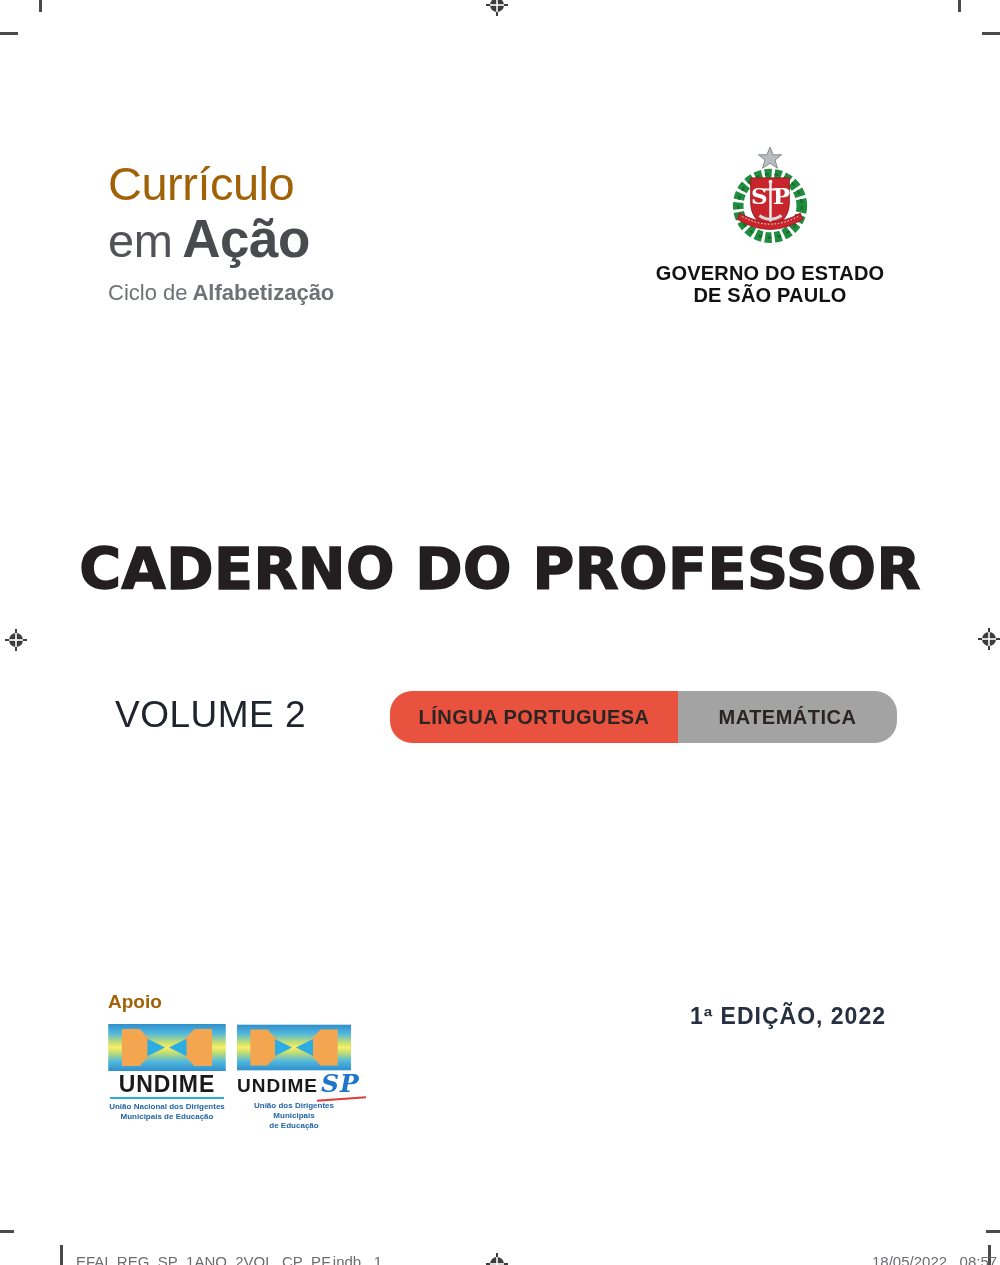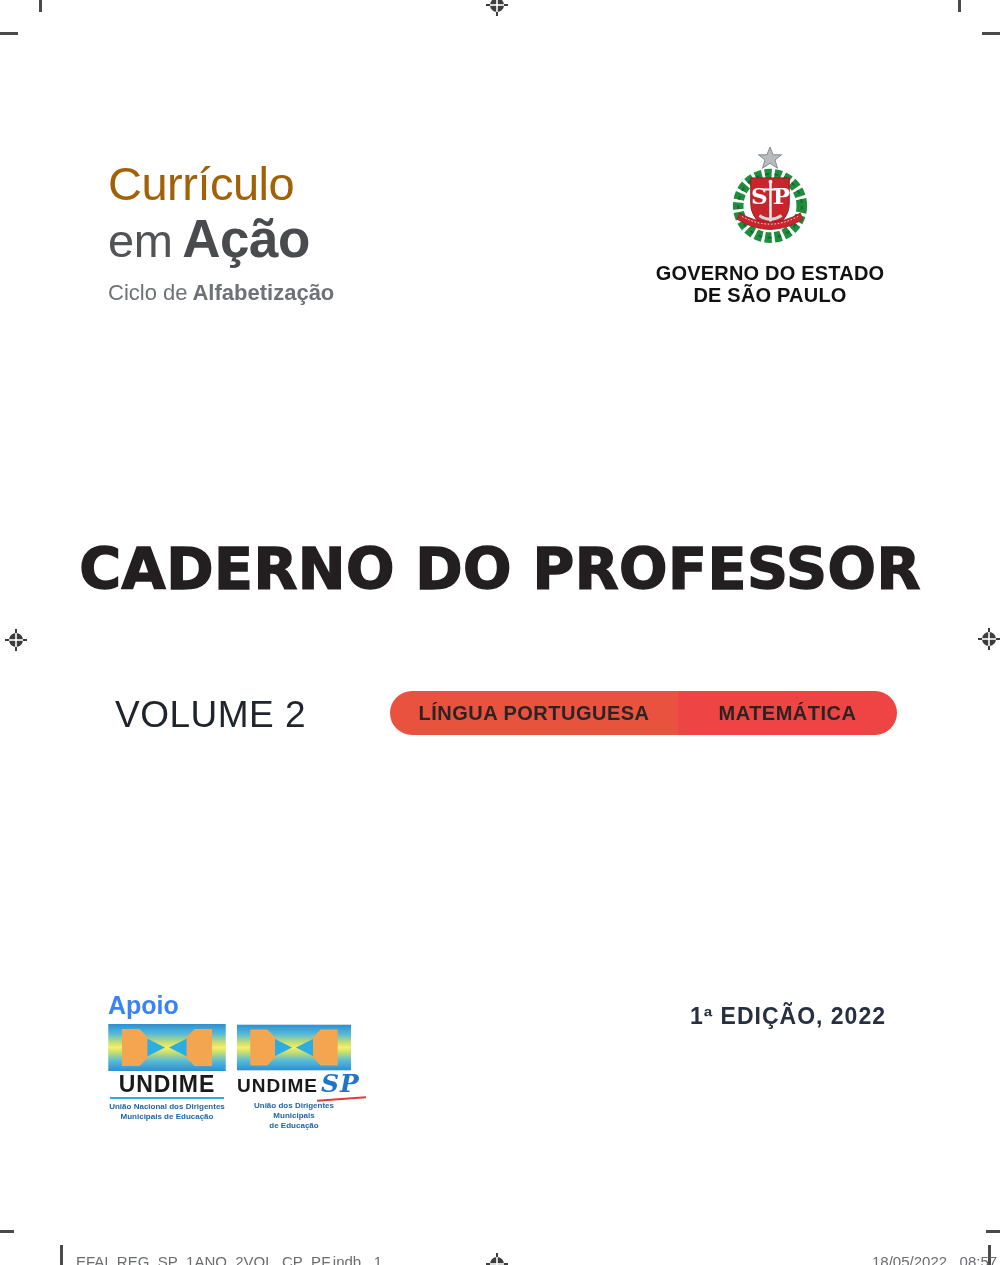--- a/index.html
+++ b/index.html
@@ -27,29 +27,29 @@
   .main-title{position:absolute;left:0;top:504px;width:1000px;text-align:center;
               font-family:"DejaVu Sans","Liberation Sans",sans-serif;font-weight:bold;color:#231f20;}
   .main-title .line1{font-size:62px;line-height:70px;letter-spacing:1px;-webkit-text-stroke:1.5px #231f20;}
   .main-title .line2{font-size:57px;line-height:66px;letter-spacing:0.5px;margin-top:32px;-webkit-text-stroke:1.5px #231f20;}
   .ordinal{position:relative;display:inline-block;}
   .ordinal::after{content:"";position:absolute;left:12%;right:12%;top:0.46em;height:0.075em;background:currentColor;}
 
   
   .volume{position:absolute;left:115px;top:694px;font-size:37px;font-weight:normal;
           color:#20242c;letter-spacing:0.5px;text-align:center;}
-  .subject-pill{position:absolute;left:390px;top:691px;width:507px;height:44px;
+  .subject-pill{position:absolute;left:390px;top:691px;width:507px;height:52px;
                 border-radius:22px;overflow:hidden;display:flex;}
   .subject-seg{display:flex;align-items:center;justify-content:center;
                font-size:20px;font-weight:bold;color:#2a2423;letter-spacing:0.5px;}
   .subject-red{width:288px;background:#e9523e;}
-  .subject-green{width:219px;background:#ef4444;}
-
-  
-  .apoio{position:absolute;left:108px;top:991px;font-size:25px;font-weight:bold;color:#3b82f6;}
+  .subject-green{width:219px;background:#a3a3a3;}
+
+  
+  .apoio{position:absolute;left:108px;top:991px;font-size:19px;font-weight:bold;color:#a16207;}
   .logo-box{position:absolute;top:1024px;text-align:center;}
   .logo-box.left{left:108px;width:118px;}
   .logo-box.right{left:237px;width:114px;}
   .logo-box svg{display:block;}
   .undime-word{margin-top:2px;font-size:23px;font-weight:bold;letter-spacing:1px;color:#1a1a1a;line-height:22px;}
   .undime-word .sp{font-family:"DejaVu Serif",serif;font-style:italic;font-weight:bold;
                    font-size:25px;color:#1f75c8;margin-left:3px;position:relative;}
   .undime-word .sp::after{content:"";position:absolute;left:-4px;right:-6px;bottom:-2px;height:2px;
                    background:#e03a3a;transform:rotate(-4deg);}
   .undime-rule{height:2px;background:#2bace2;margin:2px 2px 3px 2px;}

